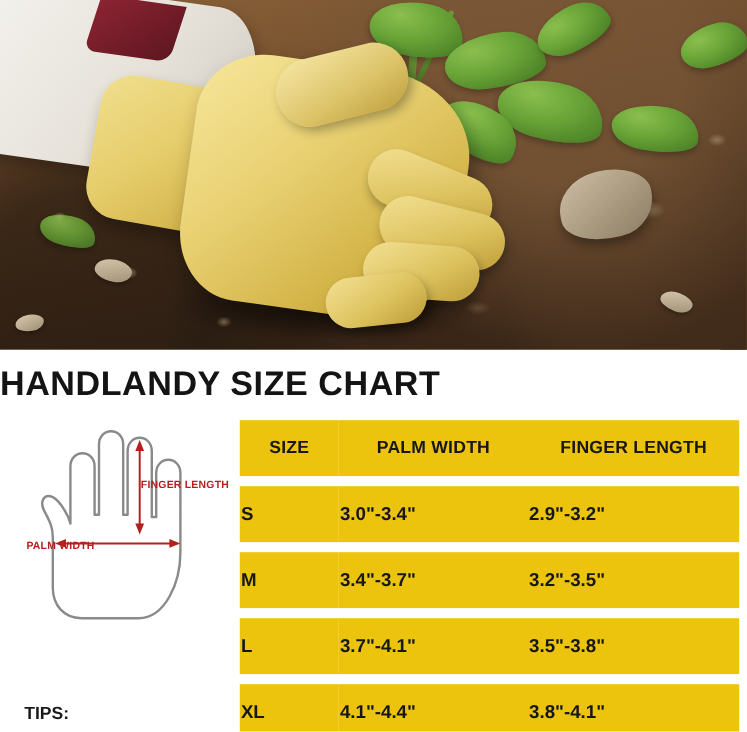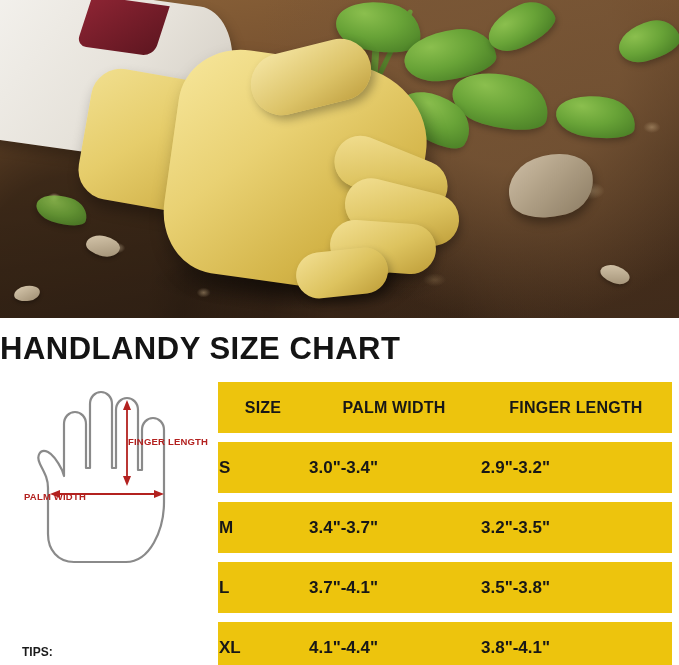--- a/index.html
+++ b/index.html
@@ -204,21 +204,21 @@
     left: 22px;
     top: 4px;
   }
   .tips {
     position: absolute;
     left: 22px;
     bottom: 4px;
     width: 190px;
   }
   .tips-title {
-    font-size: 12px;
+    font-size: 16px;
     font-weight: 700;
     color: #1a1a1a;
     margin-bottom: 2px;
   }
   .tips-text {
     font-size: 10.5px;
     line-height: 1.35;
     color: #2b2b2b;
   }
 

